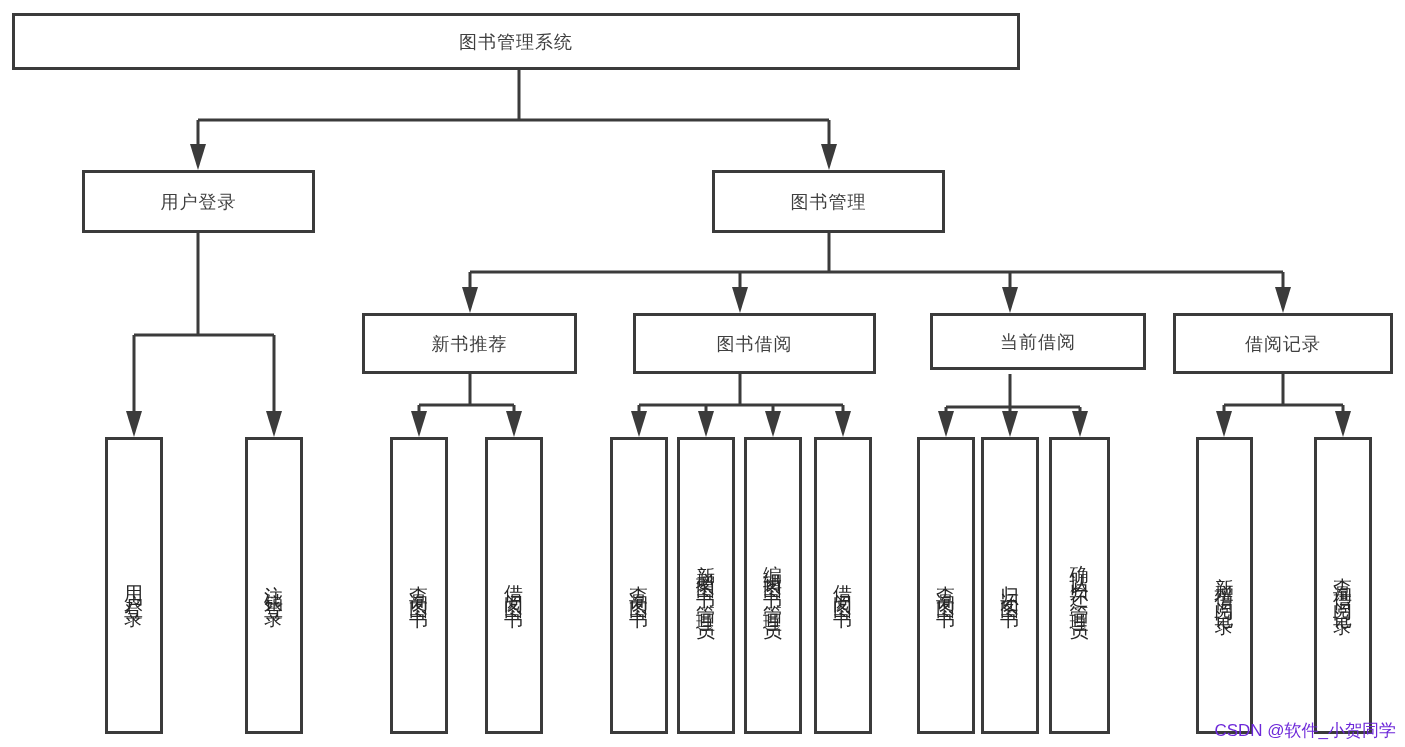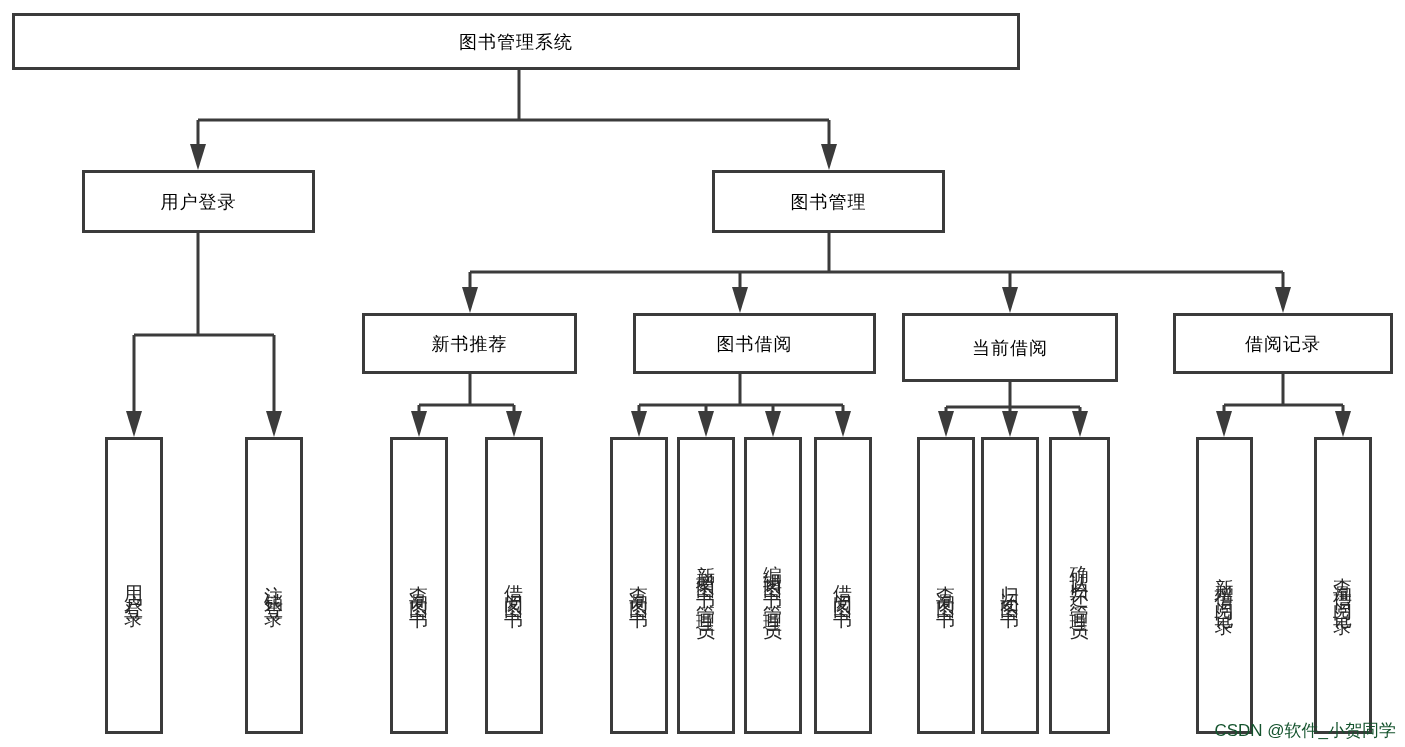--- a/index.html
+++ b/index.html
@@ -20,21 +20,21 @@
   }
   .hbox {
     position: absolute;
     border: 3px solid #3b3b3b;
     background: #ffffff;
     display: flex;
     align-items: center;
     justify-content: center;
     font-size: 18px;
     letter-spacing: 1px;
-    color: #000000;
+    color: #404040;
     z-index: 2;
   }
   .vbox {
     position: absolute;
     top: 437px;
     height: 297px;
     border: 3px solid #3b3b3b;
     background: #ffffff;
     display: flex;
     align-items: center;
@@ -46,21 +46,21 @@
     line-height: 1;
     color: #262626;
     z-index: 2;
   }
   #watermark {
     position: absolute;
     left: 1186px;
     top: 719px;
     width: 210px;
     font-size: 17px;
-    color: #14532d;
+    color: #6d28d9;
     text-align: right;
     white-space: nowrap;
     z-index: 3;
   }
   svg path { stroke: #3b3b3b; stroke-width: 3; fill: none; }
   svg polygon { fill: #3b3b3b; stroke: none; }
 </style>
 </head>
 <body>
 
@@ -116,21 +116,21 @@
     </g>
   </svg>
 
   <div class="hbox" style="left:12px; top:13px; width:1008px; height:57px;">图书管理系统</div>
 
   <div class="hbox" style="left:82px; top:170px; width:233px; height:63px;">用户登录</div>
   <div class="hbox" style="left:362px; top:313px; width:215px; height:61px;">新书推荐</div>
 
   <div class="hbox" style="left:712px; top:170px; width:233px; height:63px;">图书管理</div>
   <div class="hbox" style="left:633px; top:313px; width:243px; height:61px;">图书借阅</div>
-  <div class="hbox" style="left:902px; top:313px; width:216px; height:69px;">当前借阅</div>
+  <div class="hbox" style="left:930px; top:313px; width:216px; height:57px;">当前借阅</div>
   <div class="hbox" style="left:1173px; top:313px; width:220px; height:61px;">借阅记录</div>
 
   <div class="vbox" style="left:105px; width:58px;">用户登录</div>
   <div class="vbox" style="left:245px; width:58px;">注销登录</div>
 
   <div class="vbox" style="left:390px; width:58px;">查询图书</div>
   <div class="vbox" style="left:485px; width:58px;">借阅图书</div>
 
   <div class="vbox" style="left:610px; width:58px;">查询图书</div>
   <div class="vbox" style="left:677px; width:58px;">新增图书（管理员）</div>

